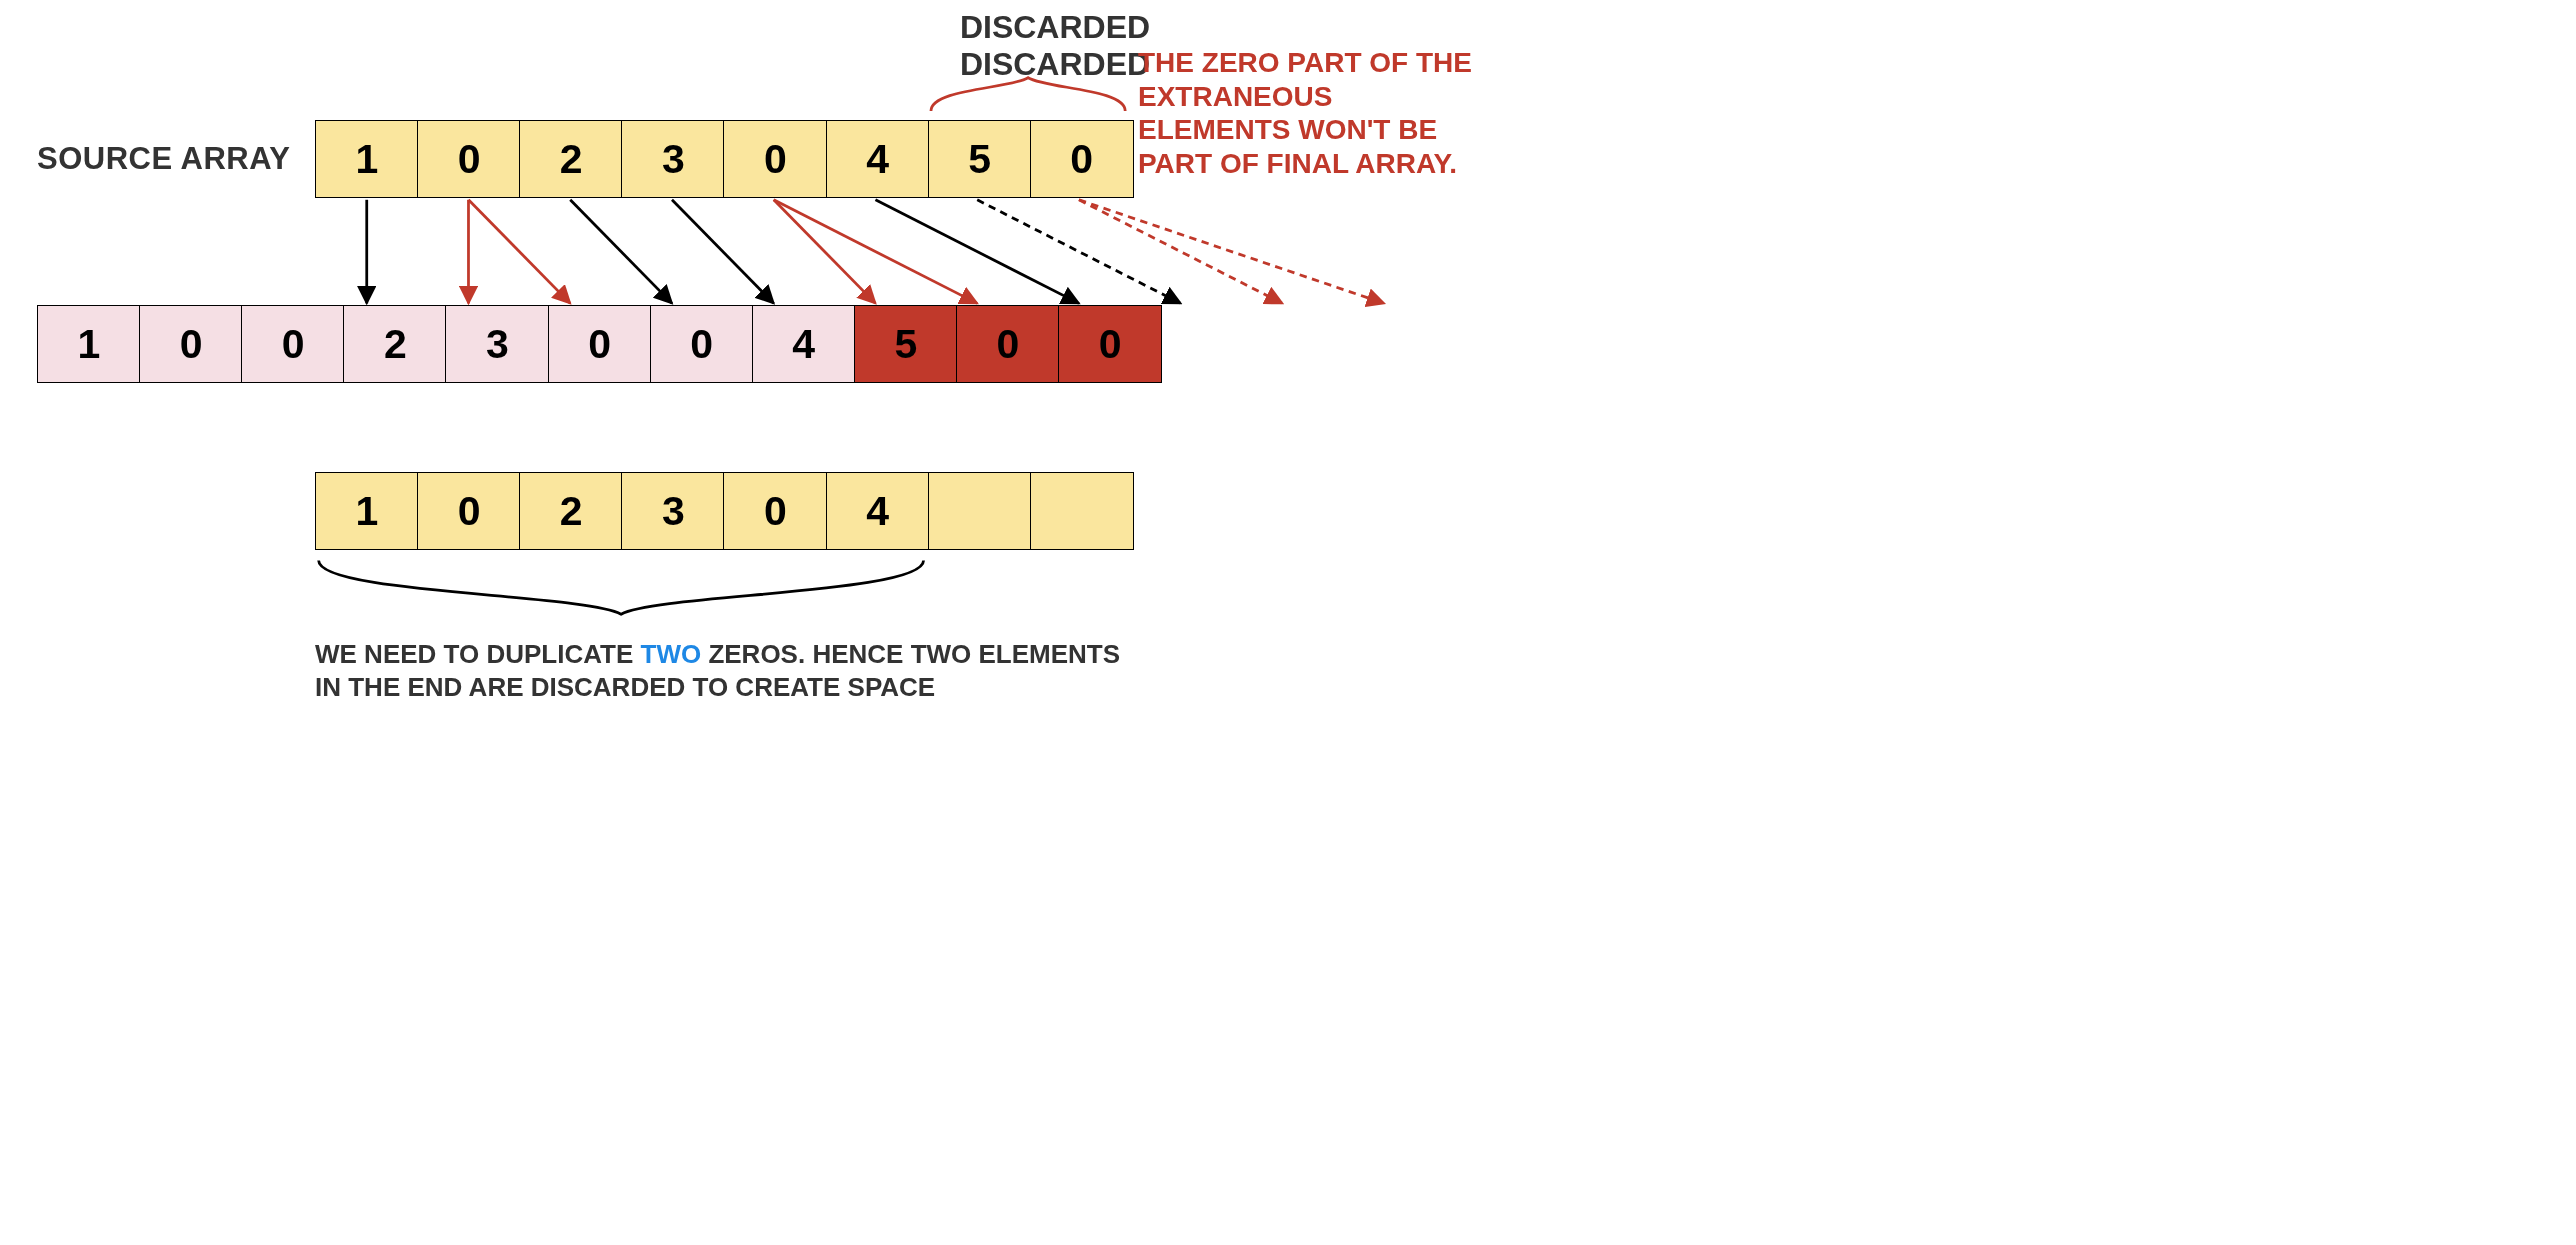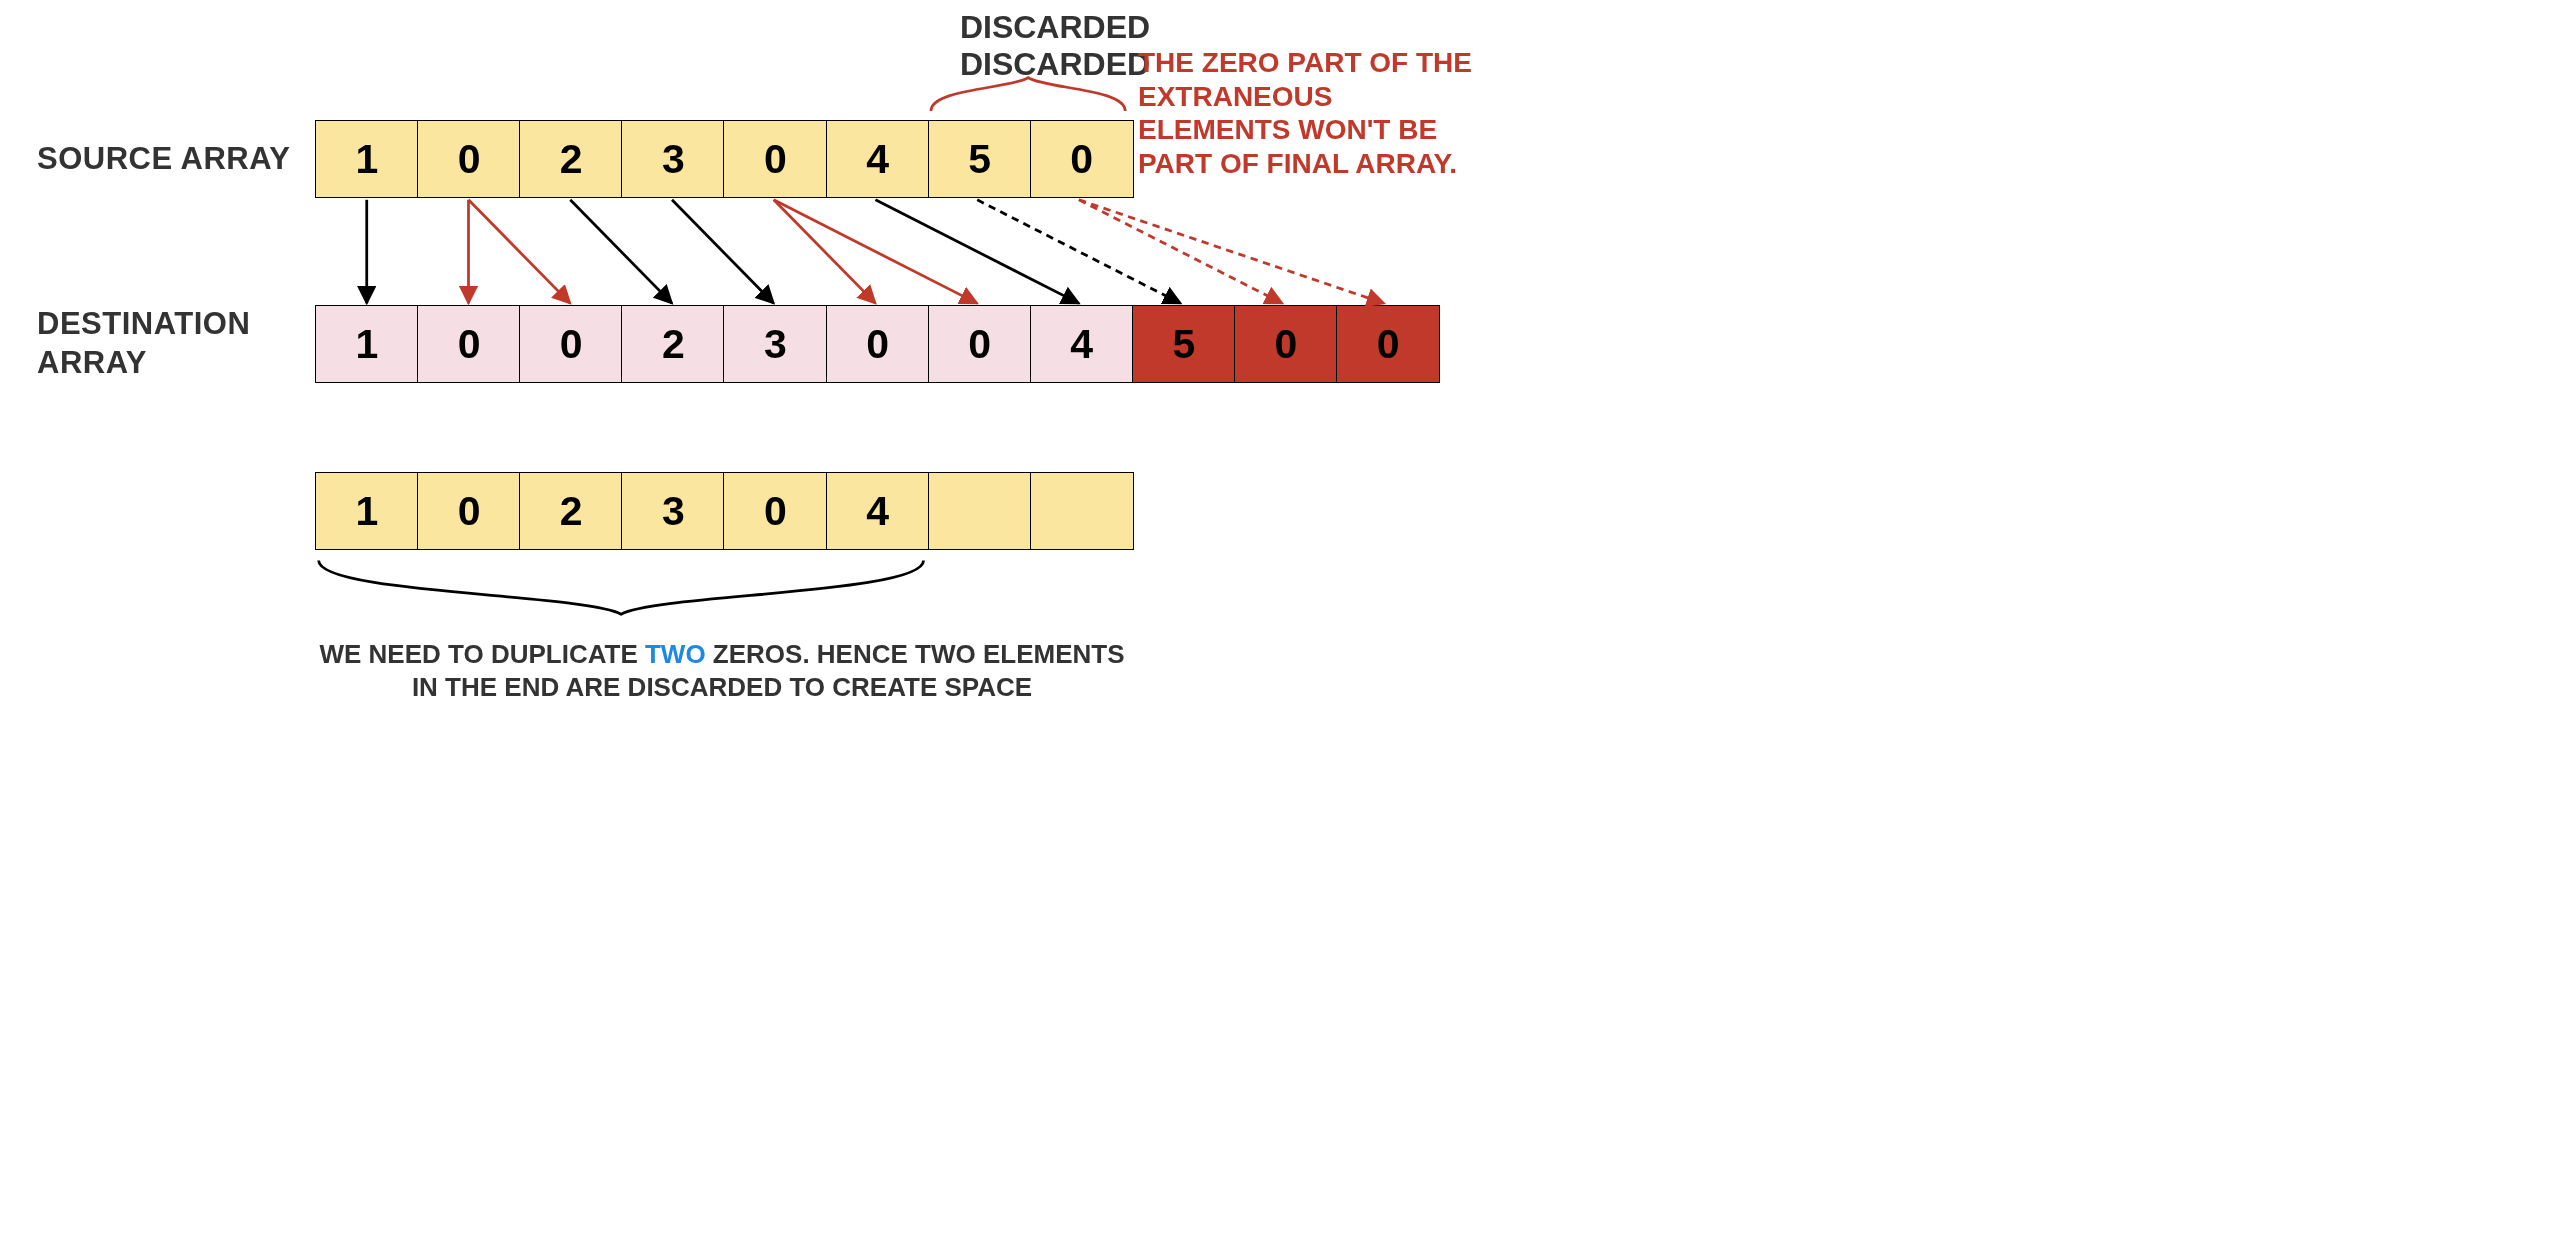--- a/index.html
+++ b/index.html
@@ -69,21 +69,20 @@
     font-size: 28px;
     font-weight:700;
     color:#c0392b;
     line-height:1.2;
   }
   #bottom-caption {
     position:absolute;
     left: 315px;
     top: 638px;
     width: 814px;
-    text-align:center;
     font-size: 26px;
     font-weight:600;
     color:#333;
     line-height:1.25;
   }
   #bottom-caption .hl { color:#1e88e5; font-weight:700; }
 
   svg.overlay {
     position:absolute;
     left:0; top:0;
@@ -107,24 +106,20 @@
       <div class="cell src-cell">2</div>
       <div class="cell src-cell">3</div>
       <div class="cell src-cell">0</div>
       <div class="cell src-cell">4</div>
       <div class="cell src-cell">5</div>
       <div class="cell src-cell">0</div>
     </div>
 </div>
 
 <div id="dest-row" class="row">
-  <div class="label" id="dest-label">
-      <div>DESTINATION</div>
-      <div>ARRAY</div>
-    </div>
   <div class="array" id="dest-array">
       <div class="cell dst-cell">1</div>
       <div class="cell dst-cell">0</div>
       <div class="cell dst-cell">0</div>
       <div class="cell dst-cell">2</div>
       <div class="cell dst-cell">3</div>
       <div class="cell dst-cell">0</div>
       <div class="cell dst-cell">0</div>
       <div class="cell dst-cell">4</div>
       <div class="cell dst-extra">5</div>

